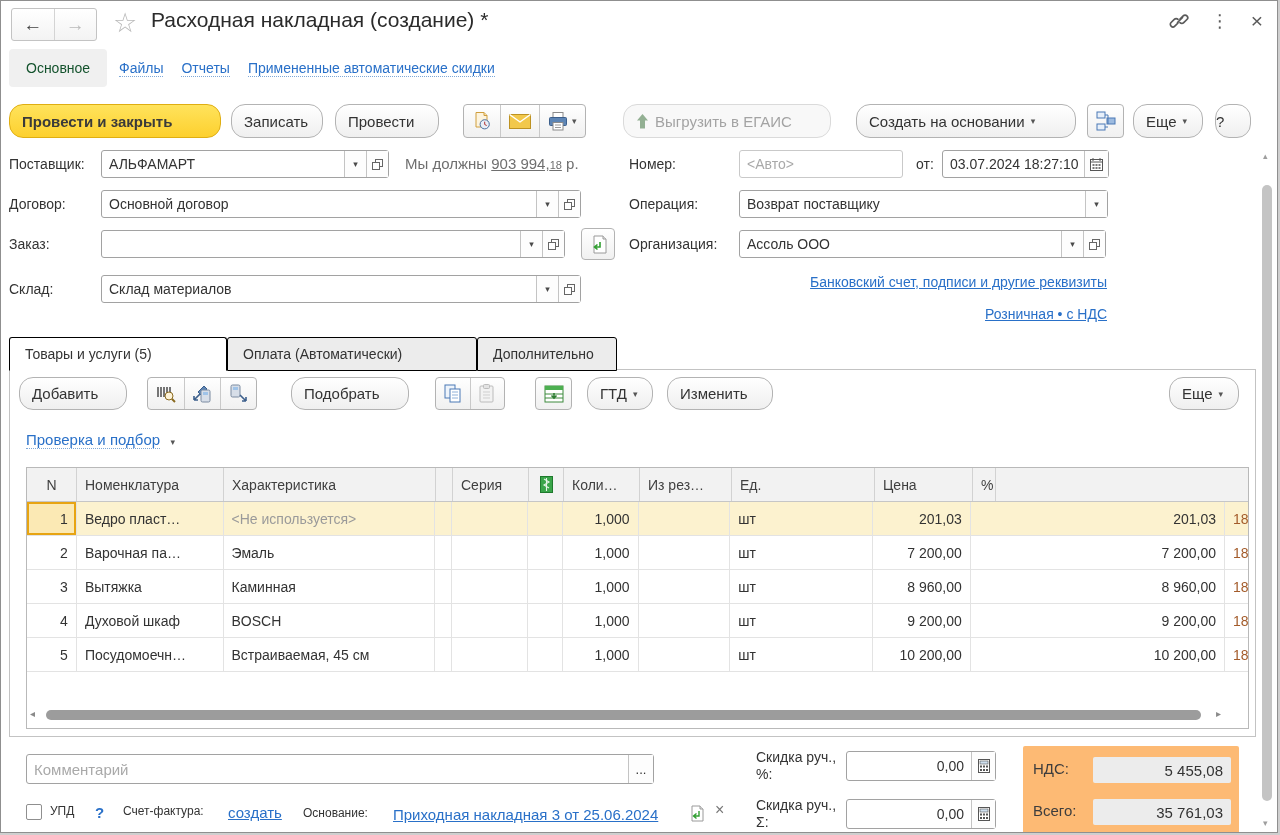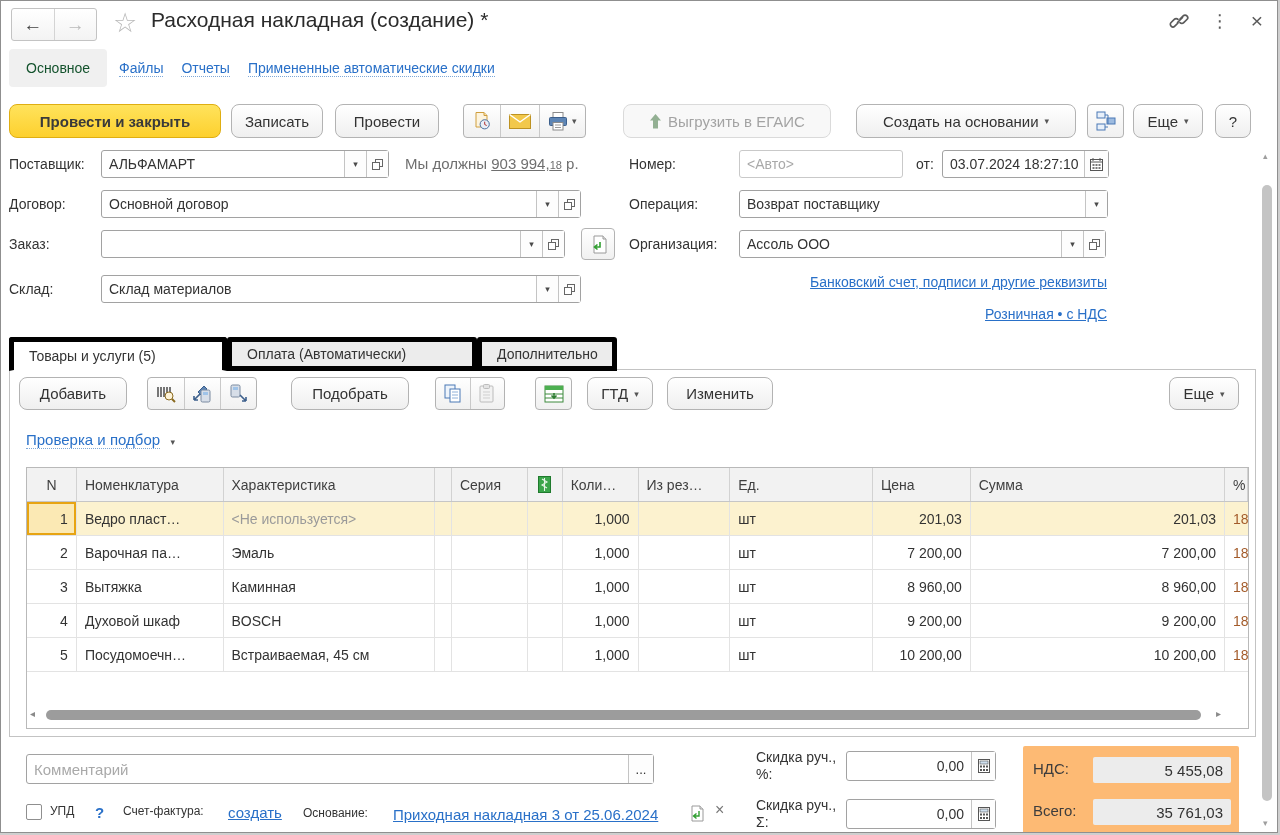--- a/index.html
+++ b/index.html
@@ -21,22 +21,22 @@
 
   
   .navtab-active { position:absolute; left:8px; top:48px; height:38px; padding:0 17px;
                    background:#f0f0f0; border-radius:4px; display:flex; align-items:center;
                    font-size:14px; color:#14532d; }
   .navlinks { position:absolute; left:118px; top:48px; height:38px; display:flex; gap:18px; align-items:center; }
   .dlink { color:#2970c8; font-size:14px; border-bottom:1px dotted #7ea8d8; cursor:pointer; white-space:nowrap; }
   .ulink { color:#2970c8; font-size:14px; text-decoration:underline; cursor:pointer; white-space:nowrap; }
 
   
-  .btn { position:absolute; height:34px; display:flex; align-items:center; justify-content:center;
-         gap:6px; padding:0 12px; border:1px solid #b3b3b3; border-radius:8px;
+  .btn { position:absolute; height:34px; display:flex; align-items:center; justify-content:flex-start;
+         gap:6px; padding:0 12px; border:1px solid #b3b3b3; border-radius:14px;
          background:linear-gradient(#ffffff,#efefef); font-size:15px; color:#333; cursor:pointer; white-space:nowrap; }
   .btn.yellow { background:linear-gradient(#ffe35c,#fdd02e); border-color:#dfae12; font-weight:bold; color:#3a3a3a; }
   .btn.disabled { background:#f8f8f8; border-color:#dadada; color:#a3a3a3; cursor:default; }
   .caret { font-size:9px; color:#555; }
   .igroup { position:absolute; height:34px; display:flex; border:1px solid #b3b3b3; border-radius:4px;
             background:linear-gradient(#fff,#f0f0f0); }
   .ibtn { display:flex; align-items:center; justify-content:center; padding:0 8px; cursor:pointer; gap:4px; }
   .ibtn + .ibtn { border-left:1px solid #c9c9c9; }
   .sbtn { position:absolute; height:34px; width:37px; display:flex; align-items:center; justify-content:center;
           border:1px solid #b3b3b3; border-radius:4px; background:linear-gradient(#fff,#f0f0f0); cursor:pointer; }
@@ -51,21 +51,21 @@
   .field.dis { border-color:#c9c9c9; }
   .field input { border:none; outline:none; width:100%; font:14px "Liberation Sans",sans-serif; color:#333; padding:0 7px; background:transparent; }
   .field input::placeholder { color:#a9a9a9; }
   .debt { position:absolute; font-size:15px; color:#6f6f6f; white-space:nowrap; }
   .debt .amt { text-decoration:underline; }
   .debt .kop { font-size:11px; text-decoration:underline; }
 
   
   .pane { position:absolute; left:8px; top:368px; width:1247px; height:368px; border:1px solid #c3c3c3; background:#fff; }
   .stab { position:absolute; top:336px; height:34px; display:flex; align-items:center; padding:0 15px;
-          font-size:14px; border:5px solid #000000; border-radius:3px 3px 0 0; background:#ececec; cursor:pointer; white-space:nowrap; }
+          font-size:14px; border:1px solid #000000; border-radius:3px 3px 0 0; background:#ececec; cursor:pointer; white-space:nowrap; }
   .stab.active { background:#fff; border-bottom:1px solid #fff; z-index:3; }
 
   
   .tbl { position:absolute; left:25px; top:466px; width:1223px; height:262px; border:1px solid #b9b9b9; background:#fff; }
   .trow { display:flex; height:34px; border-bottom:1px solid #e3e3e3; }
   .trow.head { background:#f2f2f2; border-bottom:1px solid #c6c6c6; }
   .tc { display:flex; align-items:center; padding:0 8px; font-size:14px; color:#333;
         border-right:1px solid #e3e3e3; overflow:hidden; white-space:nowrap; }
   .head .tc { color:#3f3f3f; border-right:1px solid #d2d2d2; }
   .tc.r { justify-content:flex-end; }
@@ -444,21 +444,20 @@
           <svg width="13" height="17" viewBox="0 0 13 17">
               <rect x="0.5" y="0.5" width="12" height="16" fill="#3aa54a" stroke="#1f7a2d"></rect>
               <path d="M6.5 2 v13 M4 3 l5 3 -5 3 5 3" stroke="#e8f5e9" fill="none" stroke-width="1.1"></path>
             </svg>
         </span>
       </div>
       <div class="tc w6">Коли…</div>
       <div class="tc w7">Из рез…</div>
       <div class="tc w8">Ед.</div>
       <div class="tc w9">Цена</div>
-      <div class="tc w10">Сумма</div>
       <div class="tc w11">% НДС</div>
     </div>
 
     <div class="trow sel">
       <div class="tc w0 r">1</div>
       <div class="tc w1">Ведро пласт…</div>
       <div class="tc w2 muted">&lt;Не используется&gt;</div>
       <div class="tc w3"></div>
       <div class="tc w4"></div>
       <div class="tc w5"></div>

